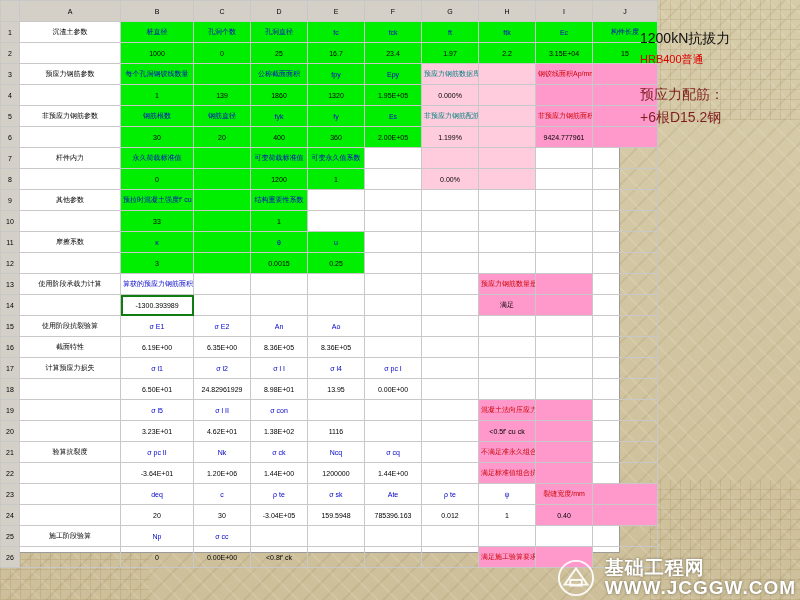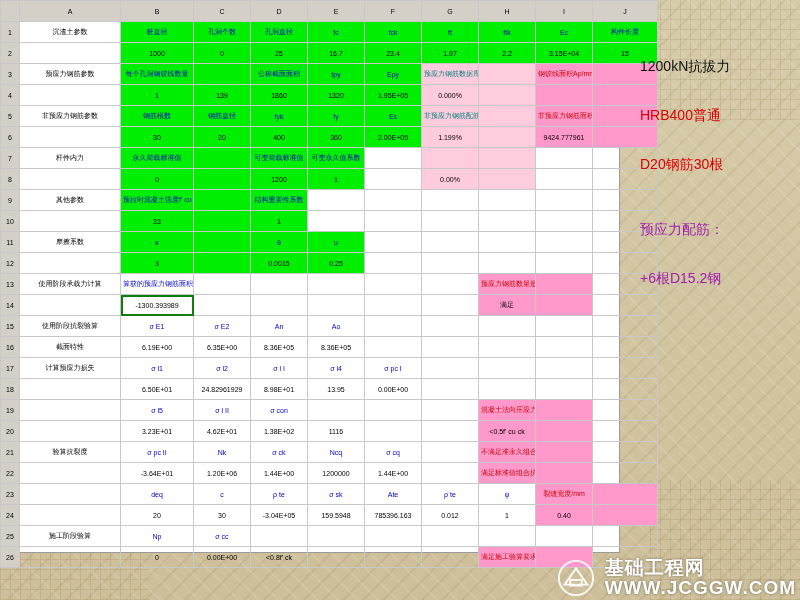--- a/index.html
+++ b/index.html
@@ -79,24 +79,24 @@
     outline:2px solid #107c10;
     outline-offset:-2px;
   }
 
   
   .notes{
     position:absolute;left:640px;top:28px;width:155px;
     font-size:14px;line-height:1.5;
     font-family:"Liberation Sans", sans-serif;
   }
-  .notes .blk{margin-bottom:2px;margin-top:28px;}
+  .notes .blk{margin-bottom:2px;}
   .n-black{color:#111;font-size:14px;}
-  .n-red{color:#dd0000;font-size:14px;}
-  .n-green{color:#a21caf;font-size:14px;}
+  .n-red{color:#dd0000;font-size:11px;}
+  .n-green{color:#7f1d1d;font-size:14px;}
   .notes-gap{height:14px;}
 
   
   .watermark{
     position:absolute;right:4px;bottom:2px;
     display:flex;align-items:center;gap:10px;
     color:#ffffff;
     text-shadow:0 0 3px rgba(0,0,0,.45);
   }
   .wm-logo{
@@ -470,21 +470,20 @@
           <td class="pink"></td>
           <td class=""></td>
         </tr>
       </tbody>
   </table>
 </div>
 
 <div class="notes">
   <div class="blk n-black">1200kN抗拔力</div>
   <div class="blk n-red">HRB400普通</div>
-  <div class="blk n-red">D20钢筋30根</div>
   <div class="notes-gap"></div>
   <div class="blk n-green">预应力配筋：</div>
   <div class="blk n-green">+6根D15.2钢</div>
 </div>
 
 <div class="watermark">
   <div class="wm-logo">
     <svg viewBox="0 0 40 40" width="38" height="38">
       <circle cx="20" cy="20" r="18" fill="none" stroke="#ffffff" stroke-width="2"></circle>
       <path d="M8 27 L20 10 L32 27 Z" fill="none" stroke="#ffffff" stroke-width="2"></path>

